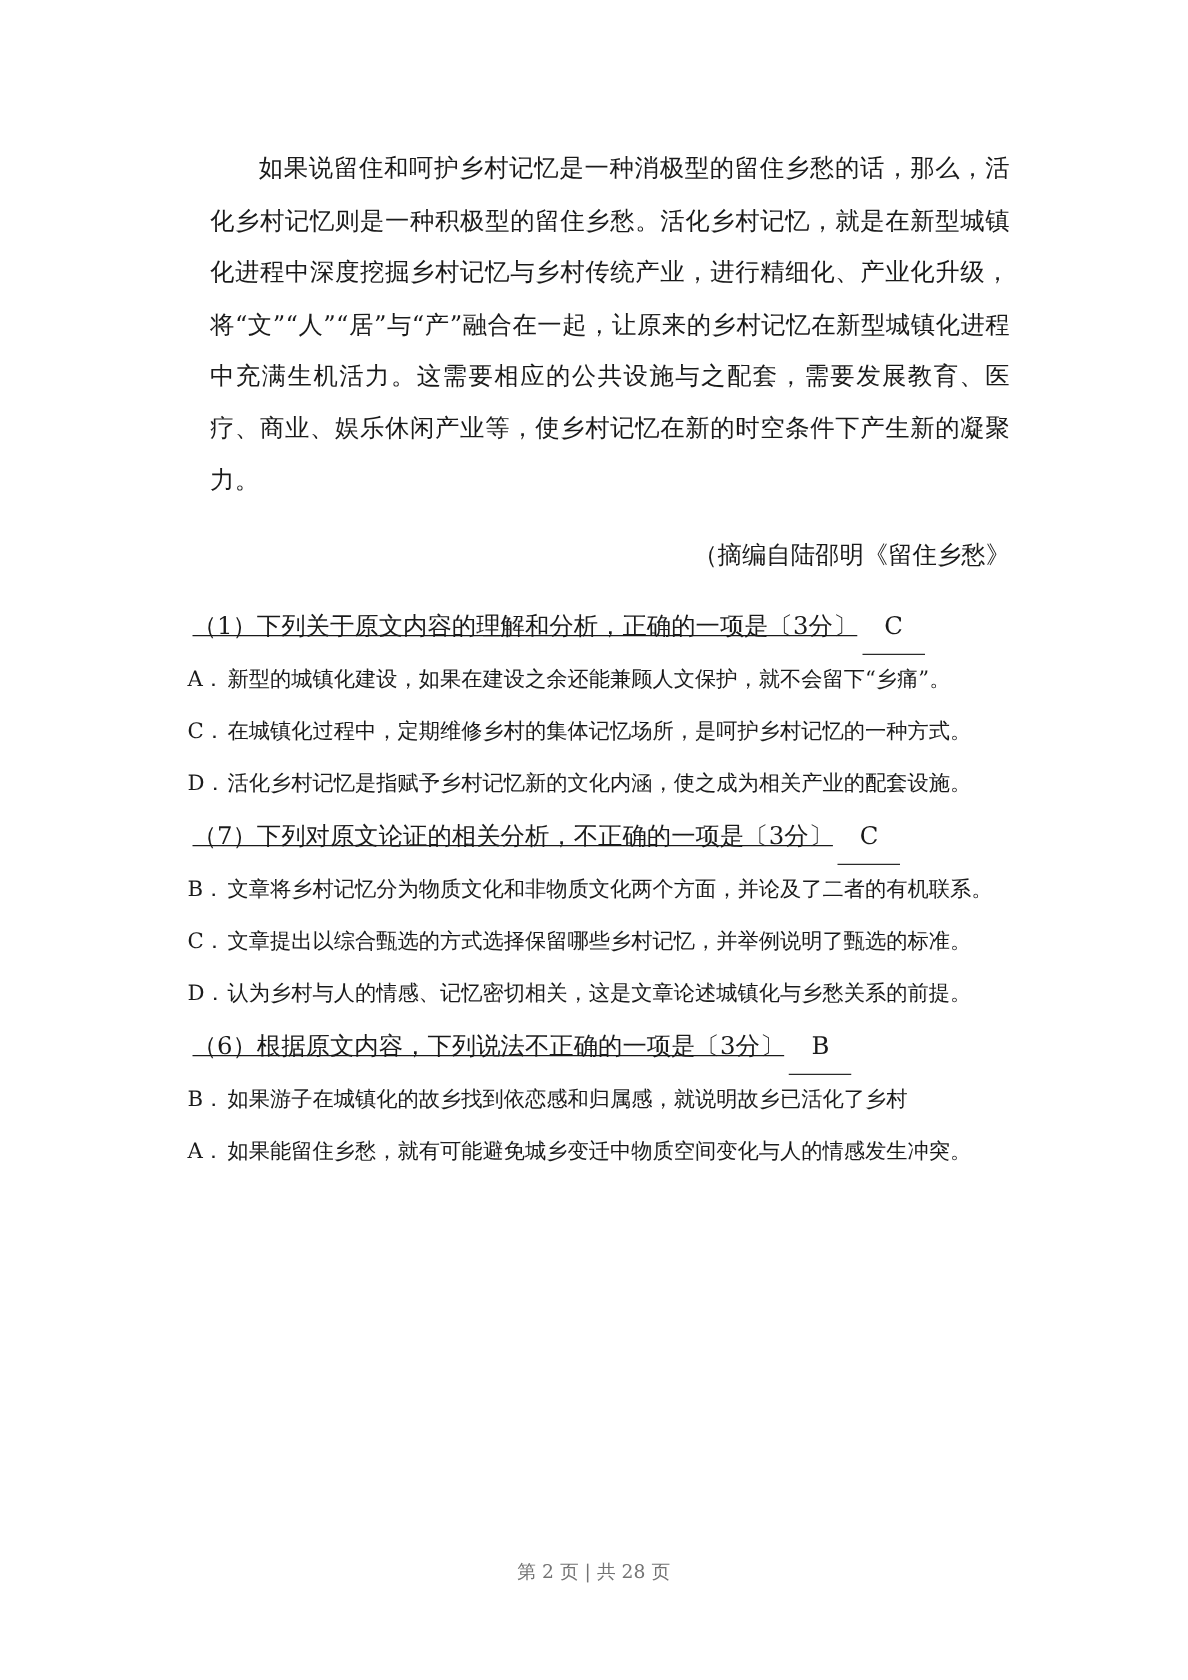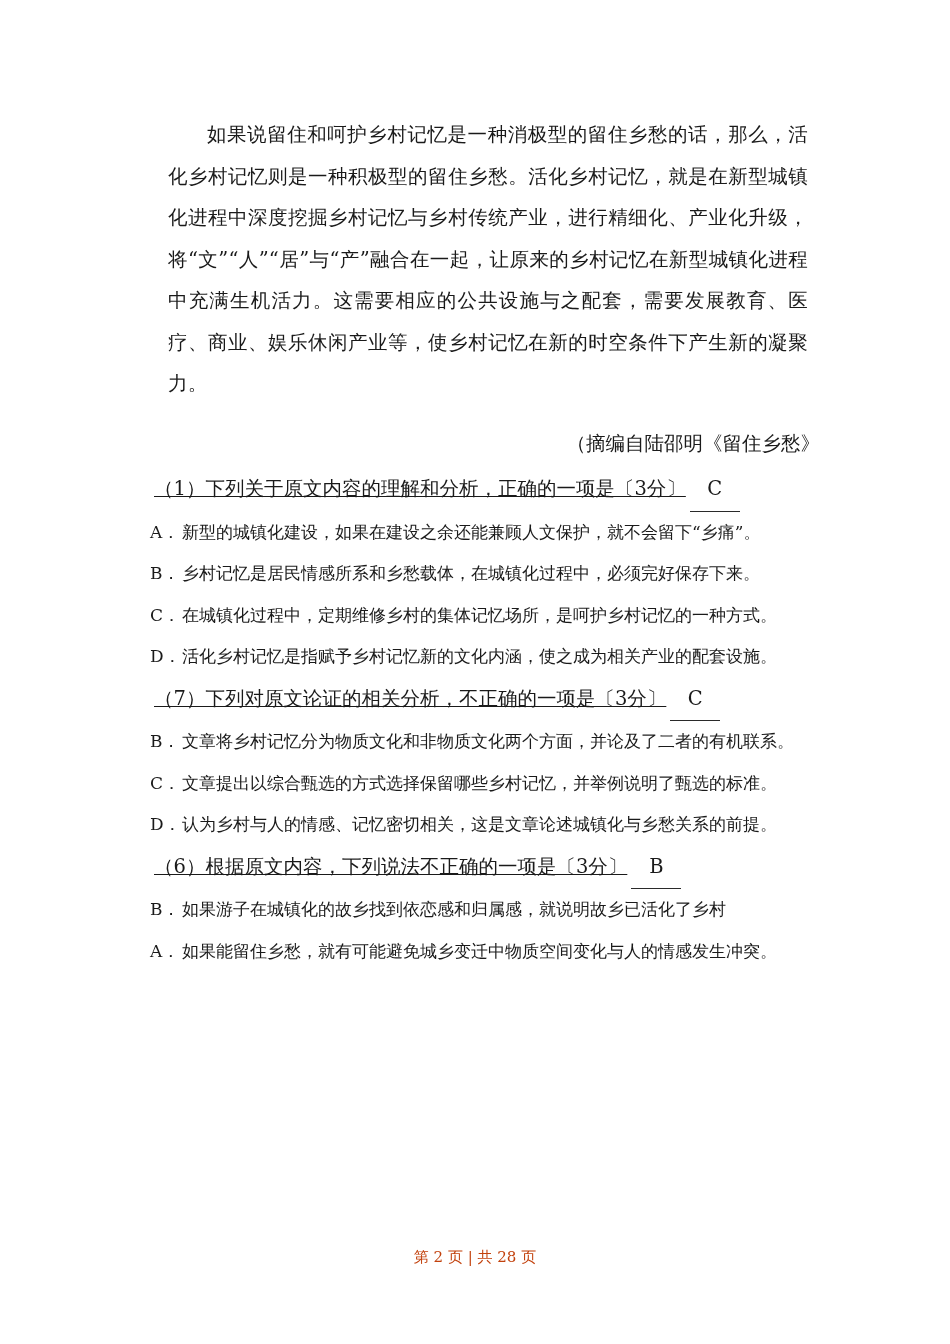--- a/index.html
+++ b/index.html
@@ -39,21 +39,21 @@
     text-justify: inter-ideograph;
     text-indent: 2em;
     margin: 18px;
     letter-spacing: 0.2px;
   }
 
   .source-line {
     font-size: 19.5px;
     line-height: 41.5px;
     text-align: right;
-    margin: 4px;
+    margin: 16px;
     padding-right: 2px;
   }
 
   
   .question {
     font-size: 19.5px;
     line-height: 41.5px;
     margin: 0;
     text-indent: 0;
     padding-left: 4px;
@@ -89,42 +89,39 @@
     font-family: "DejaVu Serif", "Liberation Serif", serif;
   }
 
   .footer {
     position: absolute;
     left: 0;
     top: 1248px;
     width: 950px;
     text-align: center;
     font-size: 15px;
-    color: #c2410c;
+    color: #737373;
     font-family: "DejaVu Serif", "Liberation Serif", serif;
   }
 </style>
 </head>
 <body>
 
 <div class="page">
   <div class="content">
 
     <p class="passage">如果说留住和呵护乡村记忆是一种消极型的留住乡愁的话，那么，活化乡村记忆则是一种积极型的留住乡愁。活化乡村记忆，就是在新型城镇化进程中深度挖掘乡村记忆与乡村传统产业，进行精细化、产业化升级，将“文”“人”“居”与“产”融合在一起，让原来的乡村记忆在新型城镇化进程中充满生机活力。这需要相应的公共设施与之配套，需要发展教育、医疗、商业、娱乐休闲产业等，使乡村记忆在新的时空条件下产生新的凝聚力。</p>
 
     <p class="source-line">（摘编自陆邵明《留住乡愁》</p>
 
     <p class="question">
       <span>（1）下列关于原文内容的理解和分析，正确的一项是〔3分〕</span><span class="answer-blank">C</span>
     </p>
     <p class="option">
       <span class="opt-letter">A．</span><span>新型的城镇化建设，如果在建设之余还能兼顾人文保护，就不会留下“乡痛”。</span>
-    </p>
-    <p class="option">
-      <span class="opt-letter">B．</span><span>乡村记忆是居民情感所系和乡愁载体，在城镇化过程中，必须完好保存下来。</span>
     </p>
     <p class="option">
       <span class="opt-letter">C．</span><span>在城镇化过程中，定期维修乡村的集体记忆场所，是呵护乡村记忆的一种方式。</span>
     </p>
     <p class="option">
       <span class="opt-letter">D．</span><span>活化乡村记忆是指赋予乡村记忆新的文化内涵，使之成为相关产业的配套设施。</span>
     </p>
 
     <p class="question">
       <span>（7）下列对原文论证的相关分析，不正确的一项是〔3分〕</span><span class="answer-blank">C</span>

